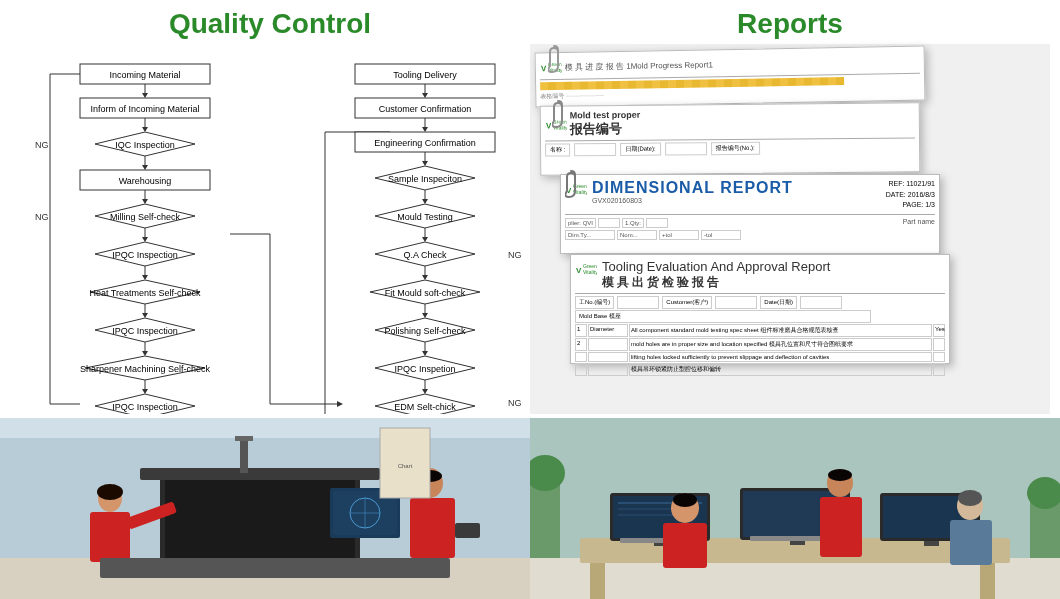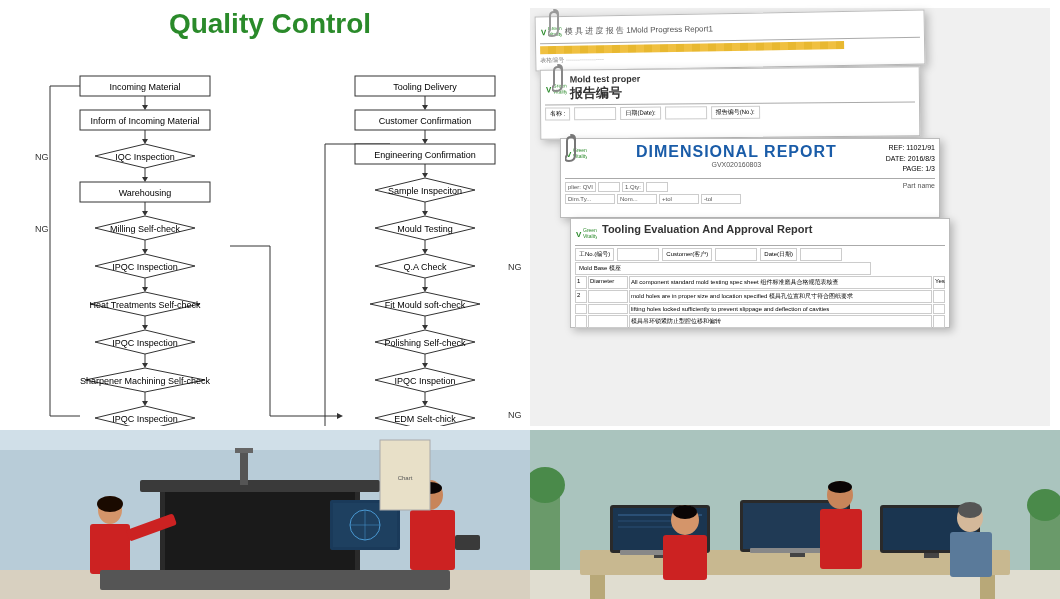--- a/index.html
+++ b/index.html
@@ -29,21 +29,21 @@
       width: 530px;
       display: flex;
       flex-direction: column;
     }
 
     .section-title {
       font-size: 28px;
       font-weight: bold;
       color: #2a8a2a;
       text-align: center;
-      margin-bottom: 16px;
+      margin-bottom: 4px;
       font-family: Arial, sans-serif;
     }
 
     .bottom-section {
       display: flex;
       height: 185px;
     }
 
     .bottom-left {
       width: 530px;
@@ -249,20 +249,21 @@
       <polygon points="412,419 418,419 415,424" fill="#333"></polygon>
 
       <polygon points="415,424 465,436 415,448 365,436" fill="white" stroke="#333" stroke-width="1"></polygon>
       <text x="415" y="440" text-anchor="middle" font-size="9" font-family="Arial">Y-Cut Self-check</text>
       <text x="498" y="436" font-size="9" font-family="Arial" fill="#333">NG</text>
 
     </svg>
   </div>
 
   <div class="right-panel">
+    <div class="section-title">Reports</div>
 
     <div class="reports-sim">
 
       <div class="report-paper" style="
         top: 5px; left: 5px; width: 390px; height: 55px;
         transform: rotate(-1deg);
         z-index: 1;
       ">
         <div class="report-header">
 
@@ -323,21 +324,21 @@
         top: 130px; left: 30px; width: 380px; height: 80px;
         transform: rotate(0deg);
         z-index: 3;
       ">
         <div style="display:flex; gap:5px; align-items:flex-start;">
           <svg width="22" height="20" viewBox="0 0 22 20">
             <text x="1" y="14" font-size="8" fill="#2a8a2a" font-weight="bold">V</text>
             <text x="8" y="9" font-size="5" fill="#2a8a2a">Green</text>
             <text x="8" y="15" font-size="5" fill="#2a8a2a">Vitality</text>
           </svg>
-          <div style="flex:1;text-align:center;">
+          <div style="flex:1;">
             <div style="font-size:16px; font-weight:bold; color:#1a5ca8; letter-spacing:1px;">DIMENSIONAL REPORT</div>
             <div style="font-size:7px; color:#555;">GVX020160803</div>
           </div>
           <div style="font-size:7px; text-align:right; line-height:1.5;">
             <div>REF: 11021/91</div>
             <div>DATE: 2016/8/3</div>
             <div>PAGE: 1/3</div>
           </div>
         </div>
         <div style="height:1px; background:#aaa; margin:3px 0;"></div>
@@ -371,21 +372,22 @@
         transform: rotate(0deg);
         z-index: 4;
       ">
         <div style="display:flex; gap:5px; align-items:flex-start;">
           <svg width="22" height="20" viewBox="0 0 22 20">
             <text x="1" y="14" font-size="8" fill="#2a8a2a" font-weight="bold">V</text>
             <text x="8" y="9" font-size="5" fill="#2a8a2a">Green</text>
             <text x="8" y="15" font-size="5" fill="#2a8a2a">Vitality</text>
           </svg>
           <div>
-            <div style="font-size:11px; font-weight:bold; color:#333;">Tooling Evaluation And Approval Report</div>
+            <div style="font-size:13px; font-weight:normal; color:#333;">Tooling Evaluation And Approval Report</div>
+            <div style="font-size:12px; font-weight:bold; color:#333; font-family:'SimSun',serif;">模 具 出 货 检 验 报 告</div>
           </div>
         </div>
         <div style="height:1px; background:#aaa; margin:2px 0;"></div>
         <div style="display:flex; gap:3px; font-size:6px; margin-bottom:1px;">
           <span style="border:1px solid #ccc; padding:1px 3px;">工No.(编号)</span>
           <span style="border:1px solid #ccc; padding:1px 20px;"></span>
           <span style="border:1px solid #ccc; padding:1px 3px;">Customer(客户)</span>
           <span style="border:1px solid #ccc; padding:1px 20px;"></span>
           <span style="border:1px solid #ccc; padding:1px 3px;">Date(日期)</span>
           <span style="border:1px solid #ccc; padding:1px 20px;"></span>

